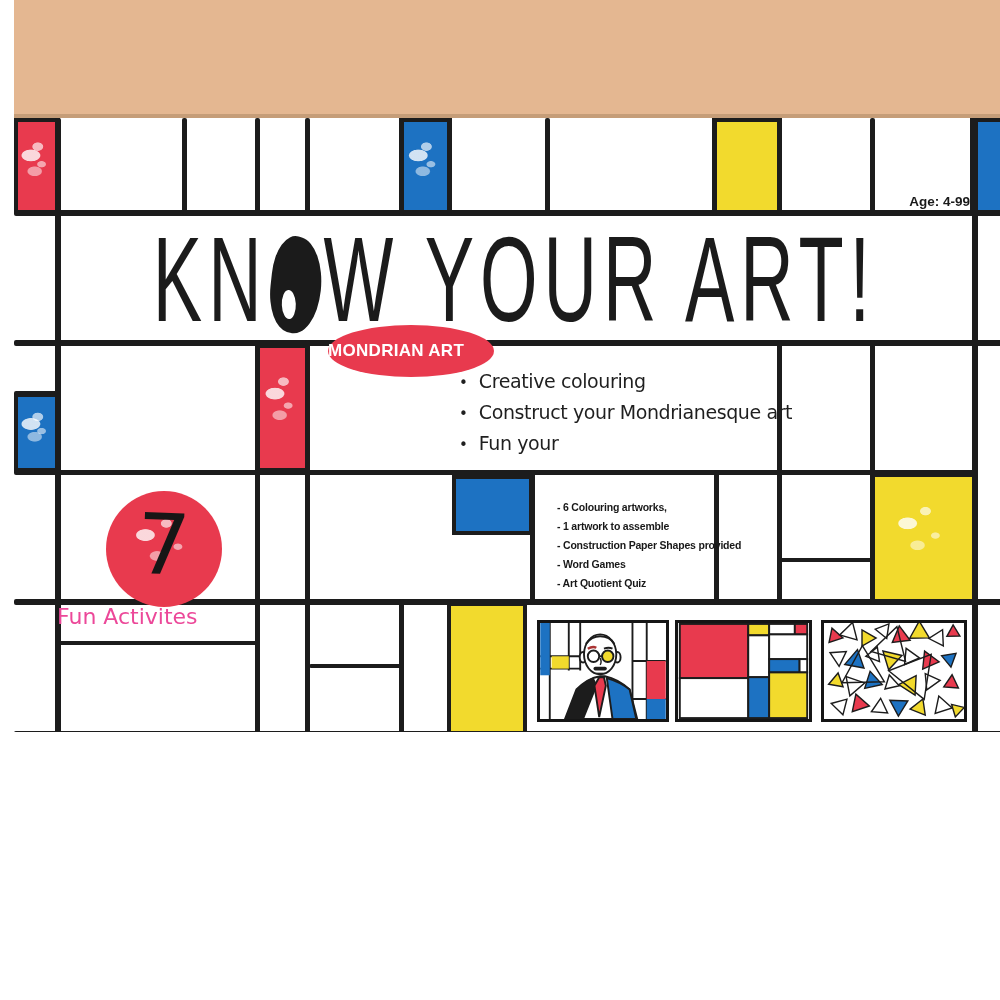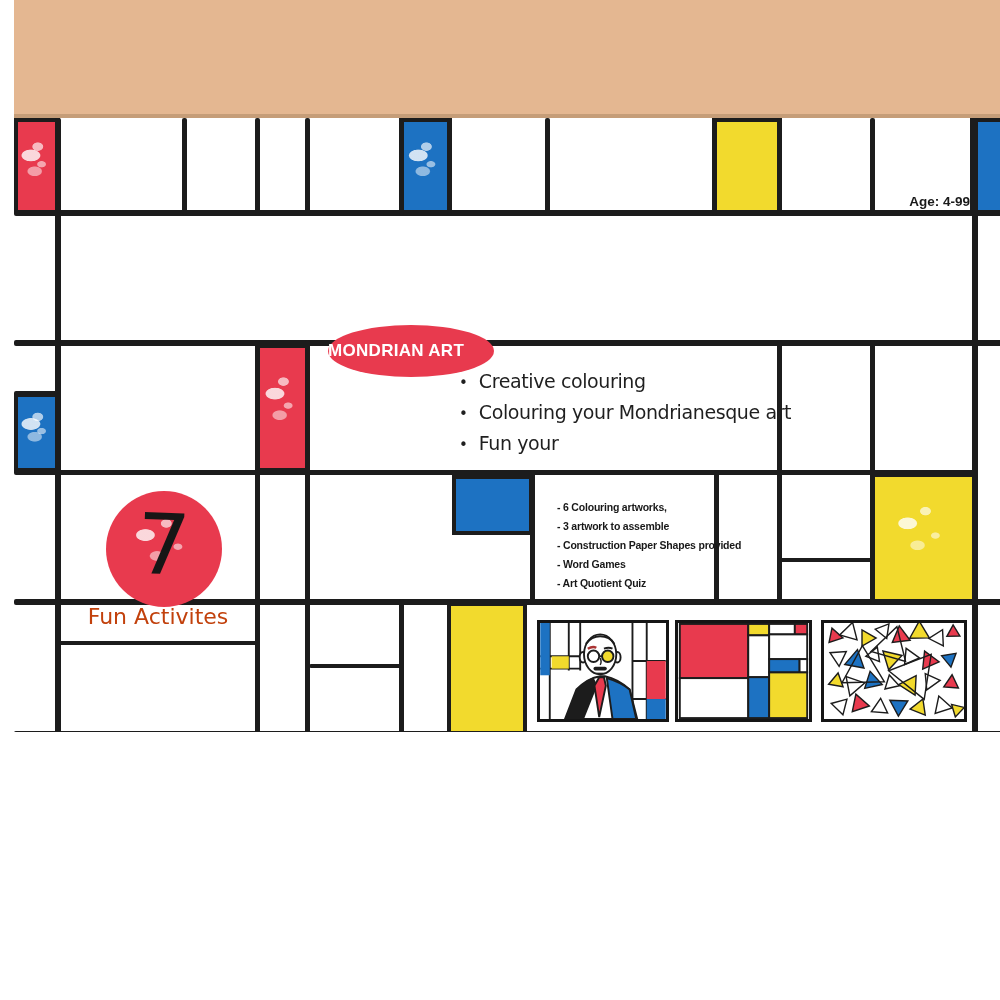--- a/index.html
+++ b/index.html
@@ -36,22 +36,22 @@
   .bullet-row{display:flex;align-items:baseline;gap:11px;margin-bottom:9px;white-space:nowrap;}
   .bullet-row .dot{font-size:15px;color:#1f1f1f;}
   .bullet-row .btxt{font-size:19px;color:#1f1f1f;letter-spacing:-.4px;}
   .features{position:absolute;left:521px;top:352px;width:180px;height:134px;
     padding:28px 0 0 22px;box-sizing:border-box;z-index:6;}
   .feat{font-family:"Liberation Sans",sans-serif;font-weight:bold;font-size:10.5px;
     letter-spacing:-.2px;color:#181818;line-height:19px;white-space:nowrap;}
   .circle7{position:absolute;left:92px;top:373px;width:116px;height:116px;border-radius:50%;
     background-color:var(--red);display:flex;align-items:center;justify-content:center;z-index:6;}
   .seven{font-size:84px;color:#161616;transform:rotate(2deg);margin-top:-8px;}
-  .fun-label{position:absolute;left:43px;top:486px;width:202px;text-align:center;
-    font-size:22px;color:#c2410c;z-index:6;}
+  .fun-label{position:absolute;left:43px;top:486px;width:202px;
+    font-size:22px;color:#ec4899;z-index:6;}
   .tagline{position:absolute;left:43px;top:533px;width:202px;text-align:center;
     font-size:23px;line-height:29px;color:#1d1d1d;z-index:6;}
   .thumb{position:absolute;border:3px solid #151515;background:#fff;box-sizing:border-box;z-index:6;}
   .thumb svg{display:block;width:100%;height:100%;}
   .fR{fill:var(--red);} .fY{fill:var(--yellow);} .fB{fill:var(--blue);} .fN{fill:var(--navy);} .fW{fill:#ffffff;} .fK{fill:var(--line);}
   .sK{stroke:var(--line);stroke-width:2;} .sT{stroke:#222;stroke-width:1.5;fill:none;}
 </style>
 </head>
 <body>
 
@@ -95,43 +95,48 @@
     <div class="v" style="left:241px;top:222px;width:5px;height:516px"></div>
     <div class="v" style="left:291px;top:222px;width:5px;height:395px"></div>
     <div class="v" style="left:385px;top:481px;width:5px;height:136px"></div>
     <div class="v" style="left:516px;top:352px;width:5px;height:134px"></div>
     <div class="v" style="left:700px;top:352px;width:5px;height:134px"></div>
     <div class="v" style="left:763px;top:222px;width:5px;height:263px"></div>
     <div class="v" style="left:856px;top:222px;width:5px;height:263px"></div>
 
     <div class="age">Age: 4-99</div>
 
+    <div class="title">
+      <div class="title-stretch">
+        <span>KN</span><span class="blob"><span class="hole"></span></span><span>W YOUR ART!</span>
+      </div>
+    </div>
 
     <div class="badge">
       <span>MONDRIAN ART</span>
     </div>
 
     <div class="bullets">
       <div class="bullet-row">
         <span class="dot">•</span>
         <span class="btxt">Creative colouring</span>
       </div>
       <div class="bullet-row">
         <span class="dot">•</span>
-        <span class="btxt">Colouring your Mondrianesque art</span>
+        <span class="btxt">Construct your Mondrianesque art</span>
       </div>
       <div class="bullet-row">
         <span class="dot">•</span>
         <span class="btxt">Fun your</span>
       </div>
     </div>
 
     <div class="features">
       <div class="feat">- 6 Colouring artworks,</div>
-      <div class="feat">- 3 artwork to assemble</div>
+      <div class="feat">- 1 artwork to assemble</div>
       <div class="feat">- Construction Paper Shapes provided</div>
       <div class="feat">- Word Games</div>
       <div class="feat">- Art Quotient Quiz</div>
     </div>
 
     <div class="circle7 speck">
       <span class="seven">7</span>
     </div>
     <div class="fun-label">Fun Activites</div>
     <div class="tagline">

